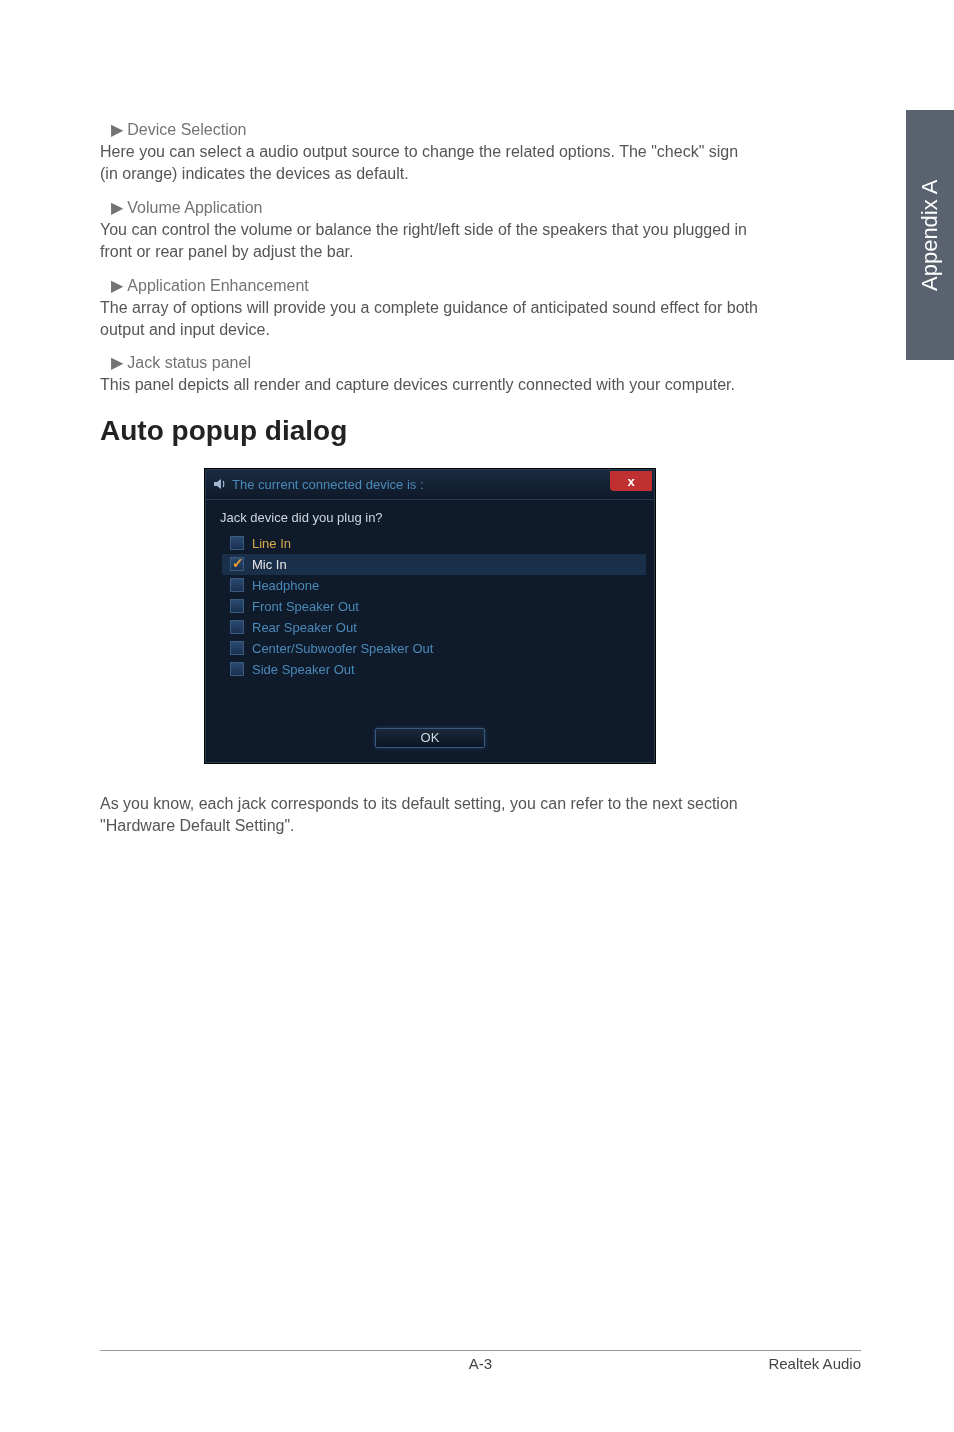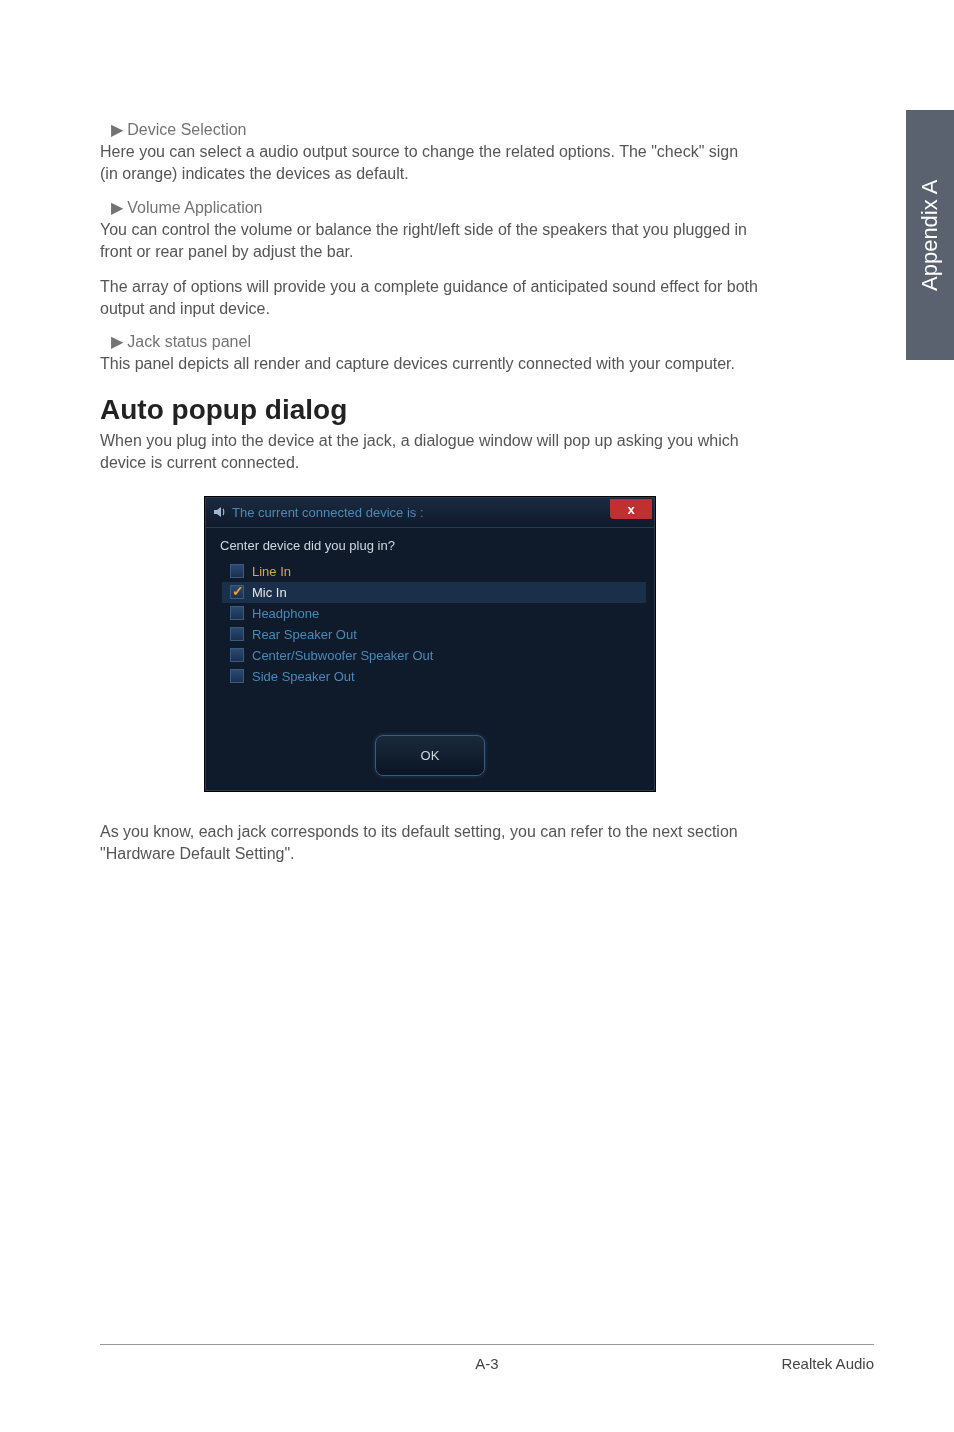--- a/index.html
+++ b/index.html
@@ -144,38 +144,38 @@
   .device-row .label-white { color: #e8e8e8; }
   .device-row .label-blue { color: #4a8ab8; text-align: center; }
   .dialog-spacer { height: 34px; }
   .dialog-footer {
     display: flex;
     justify-content: center;
     padding: 8px 0 14px 0;
   }
   .ok-btn {
     width: 110px;
-    height: 41px;
+    height: 20px;
     background: linear-gradient(#1a2a3a, #0a1525);
     border: 1px solid #3a5a80;
-    border-radius: 8px;
+    border-radius: 2px;
     color: #d0d8e0;
     font-size: 13px;
     display: flex;
     align-items: center;
     justify-content: center;
     box-shadow: 0 0 4px rgba(80,150,220,0.3);
   }
   .footer {
     position: absolute;
     bottom: 60px;
     left: 100px;
-    right: 80px;
+    right: 93px;
     border-top: 1px solid #999999;
-    padding-top: 10px;
+    padding-top: 4px;
     display: flex;
     justify-content: space-between;
     font-size: 15px;
     color: #444444;
   }
   .footer .center {
     position: absolute;
     left: 50%;
     transform: translateX(-50%);
   }
@@ -190,57 +190,63 @@
   <div class="sub-heading">
     <span class="arrow">▶</span><span>Device Selection</span>
   </div>
   <div class="body-text">Here you can select a audio output source to change the related options. The "check" sign (in orange) indicates the devices as default.</div>
 
   <div class="sub-heading">
     <span class="arrow">▶</span><span>Volume Application</span>
   </div>
   <div class="body-text">You can control the volume or balance the right/left side of the speakers that you plugged in front or rear panel by adjust the bar.</div>
 
+  <div class="sub-heading">
+    <span class="arrow">▶</span><span>Application Enhancement</span>
+  </div>
   <div class="body-text">The array of options will provide you a complete guidance of anticipated sound effect for both output and input device.</div>
 
   <div class="sub-heading">
     <span class="arrow">▶</span><span>Jack status panel</span>
   </div>
   <div class="body-text">This panel depicts all render and capture devices currently connected with your computer.</div>
 
   <div class="section-title">Auto popup dialog</div>
-  <div class="body-text">When you plug into the device at the jack, a dialogue window will pop up asking you which device is current connected.</div>
 
   <div class="dialog-wrap">
     <div class="dialog">
       <div class="dialog-titlebar">
         <div class="title-left">
           <span class="speaker-icon">
             <svg viewBox="0 0 16 16">
                 <path fill="#9fb8d0" d="M2 6h3l4-3v10l-4-3H2z"></path>
                 <path stroke="#9fb8d0" stroke-width="1.2" fill="none" d="M11 5c1 1 1 5 0 6"></path>
               </svg>
           </span>
           <span class="dialog-title-text">The current connected device is :</span>
         </div>
         <div class="close-btn">x</div>
       </div>
-      <div class="dialog-prompt">Center device did you plug in?</div>
+      <div class="dialog-prompt">Jack device did you plug in?</div>
       <div class="device-list" id="device-list">
           <div class="device-row">
             <span class="sq"></span>
             <span class="label-normal">Line In</span>
           </div>
           <div class="device-row selected">
             <span class="sq checked"></span>
             <span class="label-white">Mic In</span>
           </div>
           <div class="device-row">
             <span class="sq"></span>
             <span class="label-blue">Headphone</span>
+          </div>
+          <div class="device-row">
+            <span class="sq"></span>
+            <span class="label-blue">Front Speaker Out</span>
           </div>
           <div class="device-row">
             <span class="sq"></span>
             <span class="label-blue">Rear Speaker Out</span>
           </div>
           <div class="device-row">
             <span class="sq"></span>
             <span class="label-blue">Center/Subwoofer Speaker Out</span>
           </div>
           <div class="device-row">

